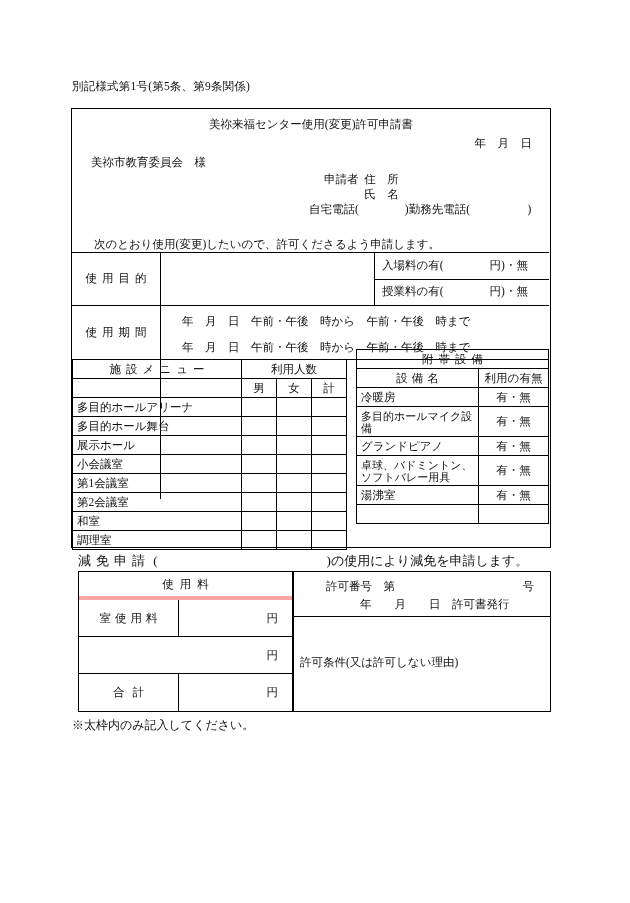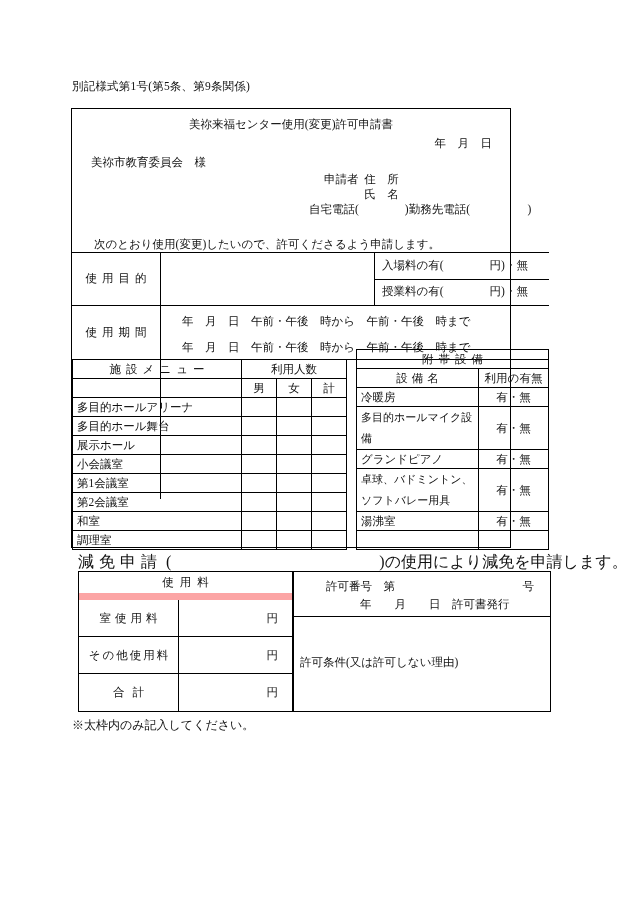--- a/index.html
+++ b/index.html
@@ -30,21 +30,21 @@
     font-size: 11.5px;
     letter-spacing: 0.2px;
     white-space: nowrap;
   }
 
   
   .main-box {
     position: absolute;
     left: 71px;
     top: 108px;
-    width: 440px;
+    width: 480px;
     height: 440px;
     border: 1.6px solid #000;
     box-sizing: border-box;
   }
 
   
   .doc-title {
     position: absolute;
     left: 0; right: 0;
     top: 8px;
@@ -153,30 +153,30 @@
   }
   .tbl .ctr { text-align: center; }
   .tbl .hdr-spread {
     text-align: center;
     letter-spacing: 5px;
     text-indent: 5px;
   }
   .tbl .two-line {
     padding-left: 4px;
     text-align: left;
-    line-height: 21px;
+    line-height: 12px;
     font-size: 11px;
   }
 
   
   .genmen-line {
     position: absolute;
     left: 78px;
     top: 552px;
-    font-size: 16px;
+    font-size: 13px;
     white-space: nowrap;
   }
   .genmen-label {
     letter-spacing: 5px;
   }
 
   
   .bottom-left {
     position: absolute;
     left: 78px;
@@ -196,21 +196,21 @@
     box-sizing: border-box;
   }
   .bl-title {
     position: absolute;
     left: 0; right: 0; top: 0;
     height: 28px;
     display: flex; align-items: center; justify-content: center;
     font-size: 11.5px;
     letter-spacing: 6px;
     text-indent: 6px;
-    border-bottom: 7px solid #fca5a5;
+    border-bottom: 4px solid #fca5a5;
     box-sizing: border-box;
   }
   .bl-row {
     position: absolute;
     left: 0; right: 0;
     height: 37px;
     box-sizing: border-box;
   }
   .bl-rlabel {
     position: absolute;
@@ -436,21 +436,20 @@
     <div class="bl-title">使用料</div>
 
     <div class="bl-row" style="top:28px; border-bottom:1px solid #000;">
       <div class="bl-rlabel">室使用料</div>
       <div class="bl-rval">
         <span>円</span>
       </div>
     </div>
 
     <div class="bl-row" style="top:65px; border-bottom:1px solid #000;">
-      <div class="bl-rlabel" style="letter-spacing:2px; text-indent:2px;">その他使用料</div>
       <div class="bl-rval">
         <span>円</span>
       </div>
     </div>
 
     <div class="bl-row" style="top:102px; height:37px;">
       <div class="bl-rlabel" style="letter-spacing:8px; text-indent:8px;">合計</div>
       <div class="bl-rval">
         <span>円</span>
       </div>

